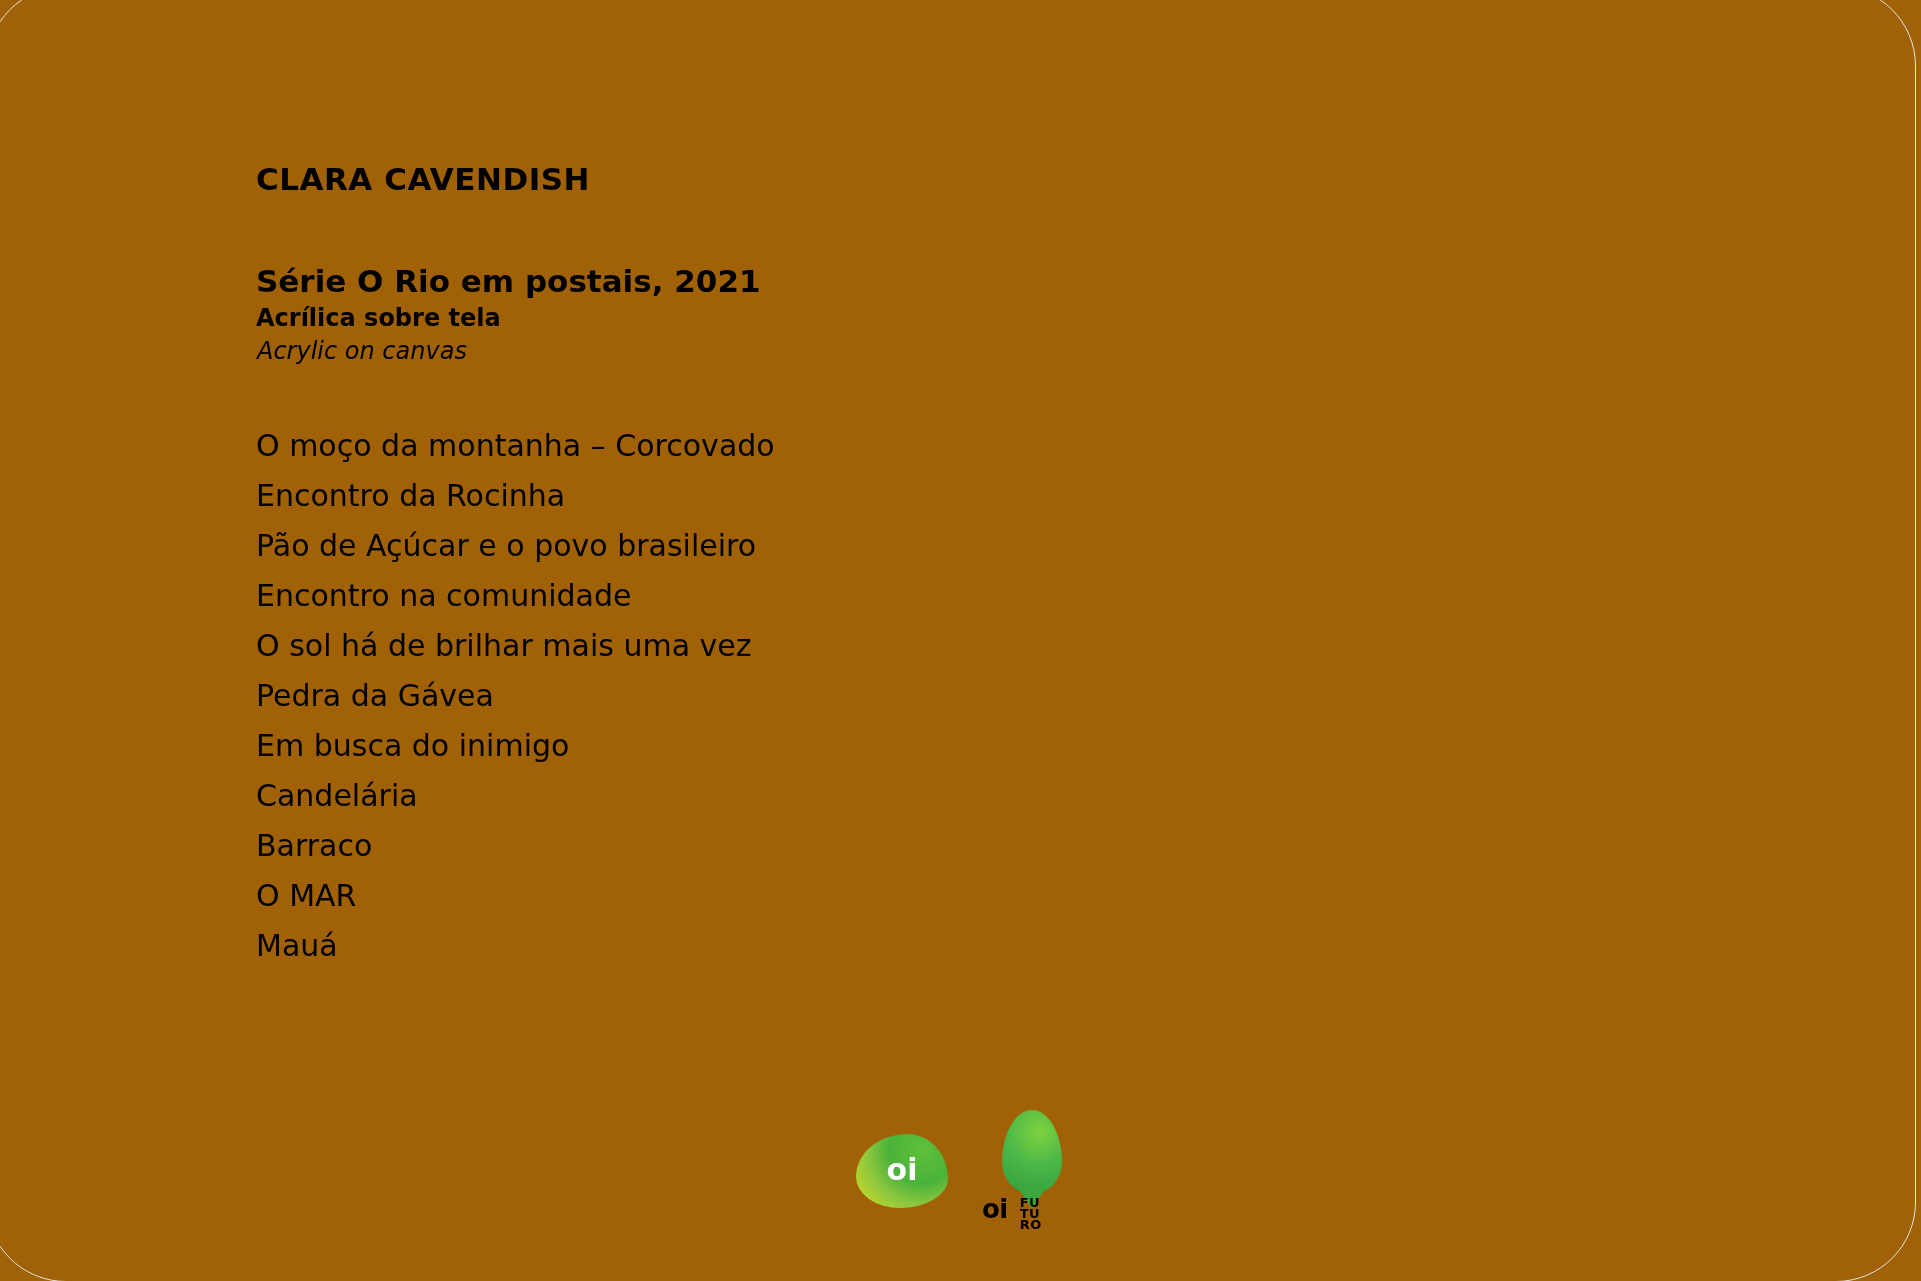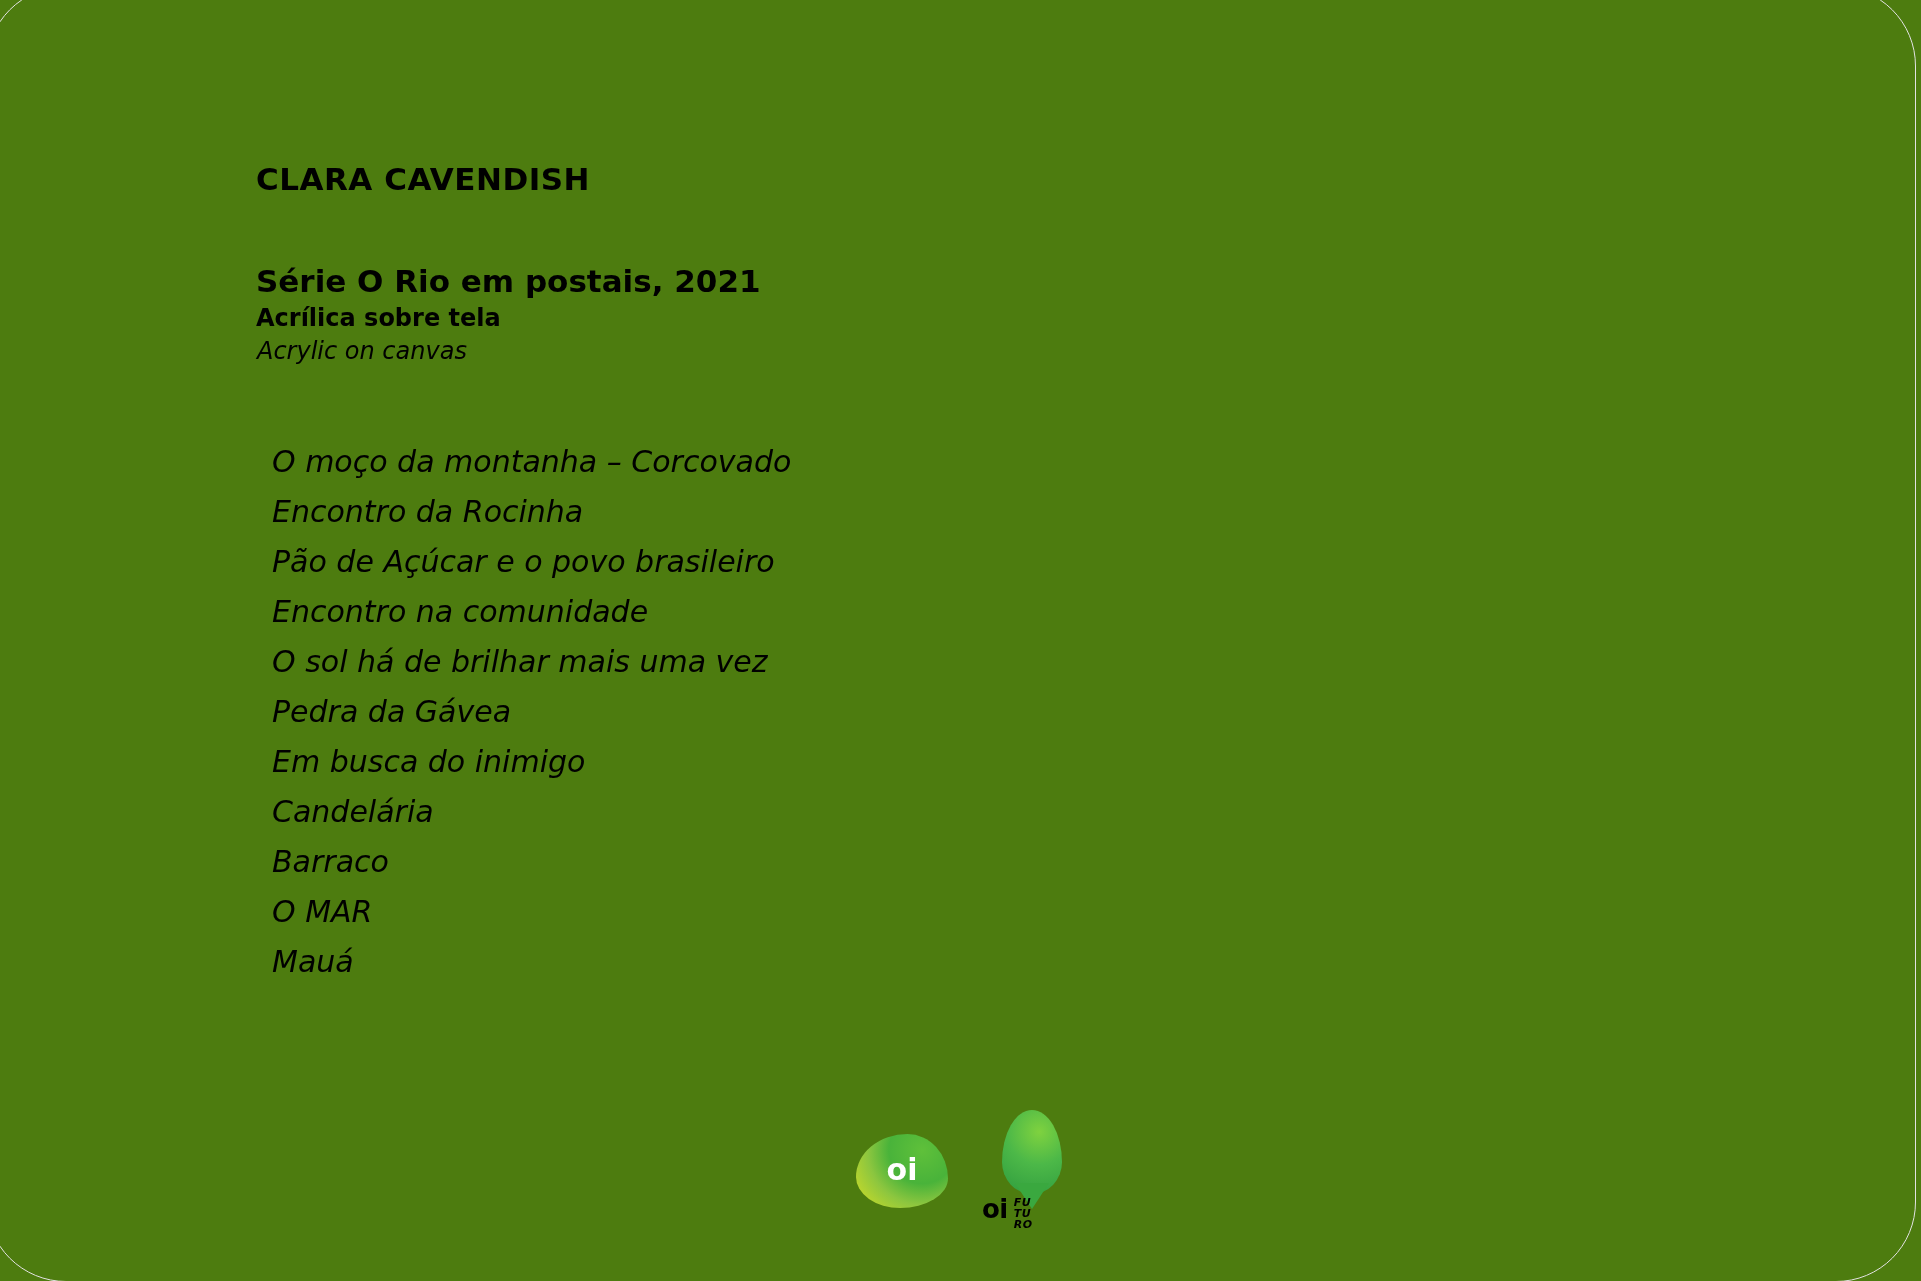--- a/index.html
+++ b/index.html
@@ -11,21 +11,21 @@
     width: 1921px;
     height: 1281px;
     overflow: hidden;
     font-family: "DejaVu Sans", sans-serif;
     color: #000000;
   }
   .page {
     position: relative;
     width: 1921px;
     height: 1281px;
-    background: #4d7c0f;
+    background: #a16207;
     overflow: hidden;
   }
 
   
   .card-outline {
     position: absolute;
     left: -14px;
     top: -14px;
     width: 1930px;
     height: 1296px;
@@ -70,23 +70,22 @@
   .medium-en {
     font-size: 24px;
     line-height: 1.36;
     margin: 1px;
     font-style: italic;
     font-weight: normal;
   }
 
   .works-list {
     list-style: none;
-    margin: 16px;
+    margin: 0;
     padding: 0;
-    font-style: italic;
   }
   .works-list li {
     font-size: 30px;
     line-height: 50px;
     white-space: nowrap;
   }
 
   
   .logos {
     position: absolute;
@@ -163,28 +162,27 @@
     align-items: flex-start;
   }
   .oif-oi {
     font-size: 26px;
     font-weight: bold;
     color: #000000;
     line-height: 1;
     letter-spacing: -0.5px;
   }
   .oif-stack {
-    margin-left: 6px;
+    margin-left: 12px;
     margin-top: 1px;
-    font-size: 11px;
+    font-size: 13px;
     line-height: 11px;
     color: #000000;
     font-weight: bold;
     letter-spacing: 0.4px;
-    font-style: italic;
   }
 </style>
 </head>
 <body>
 
 <div class="page">
 
   <div class="card-outline"></div>
 
   <div class="content">

